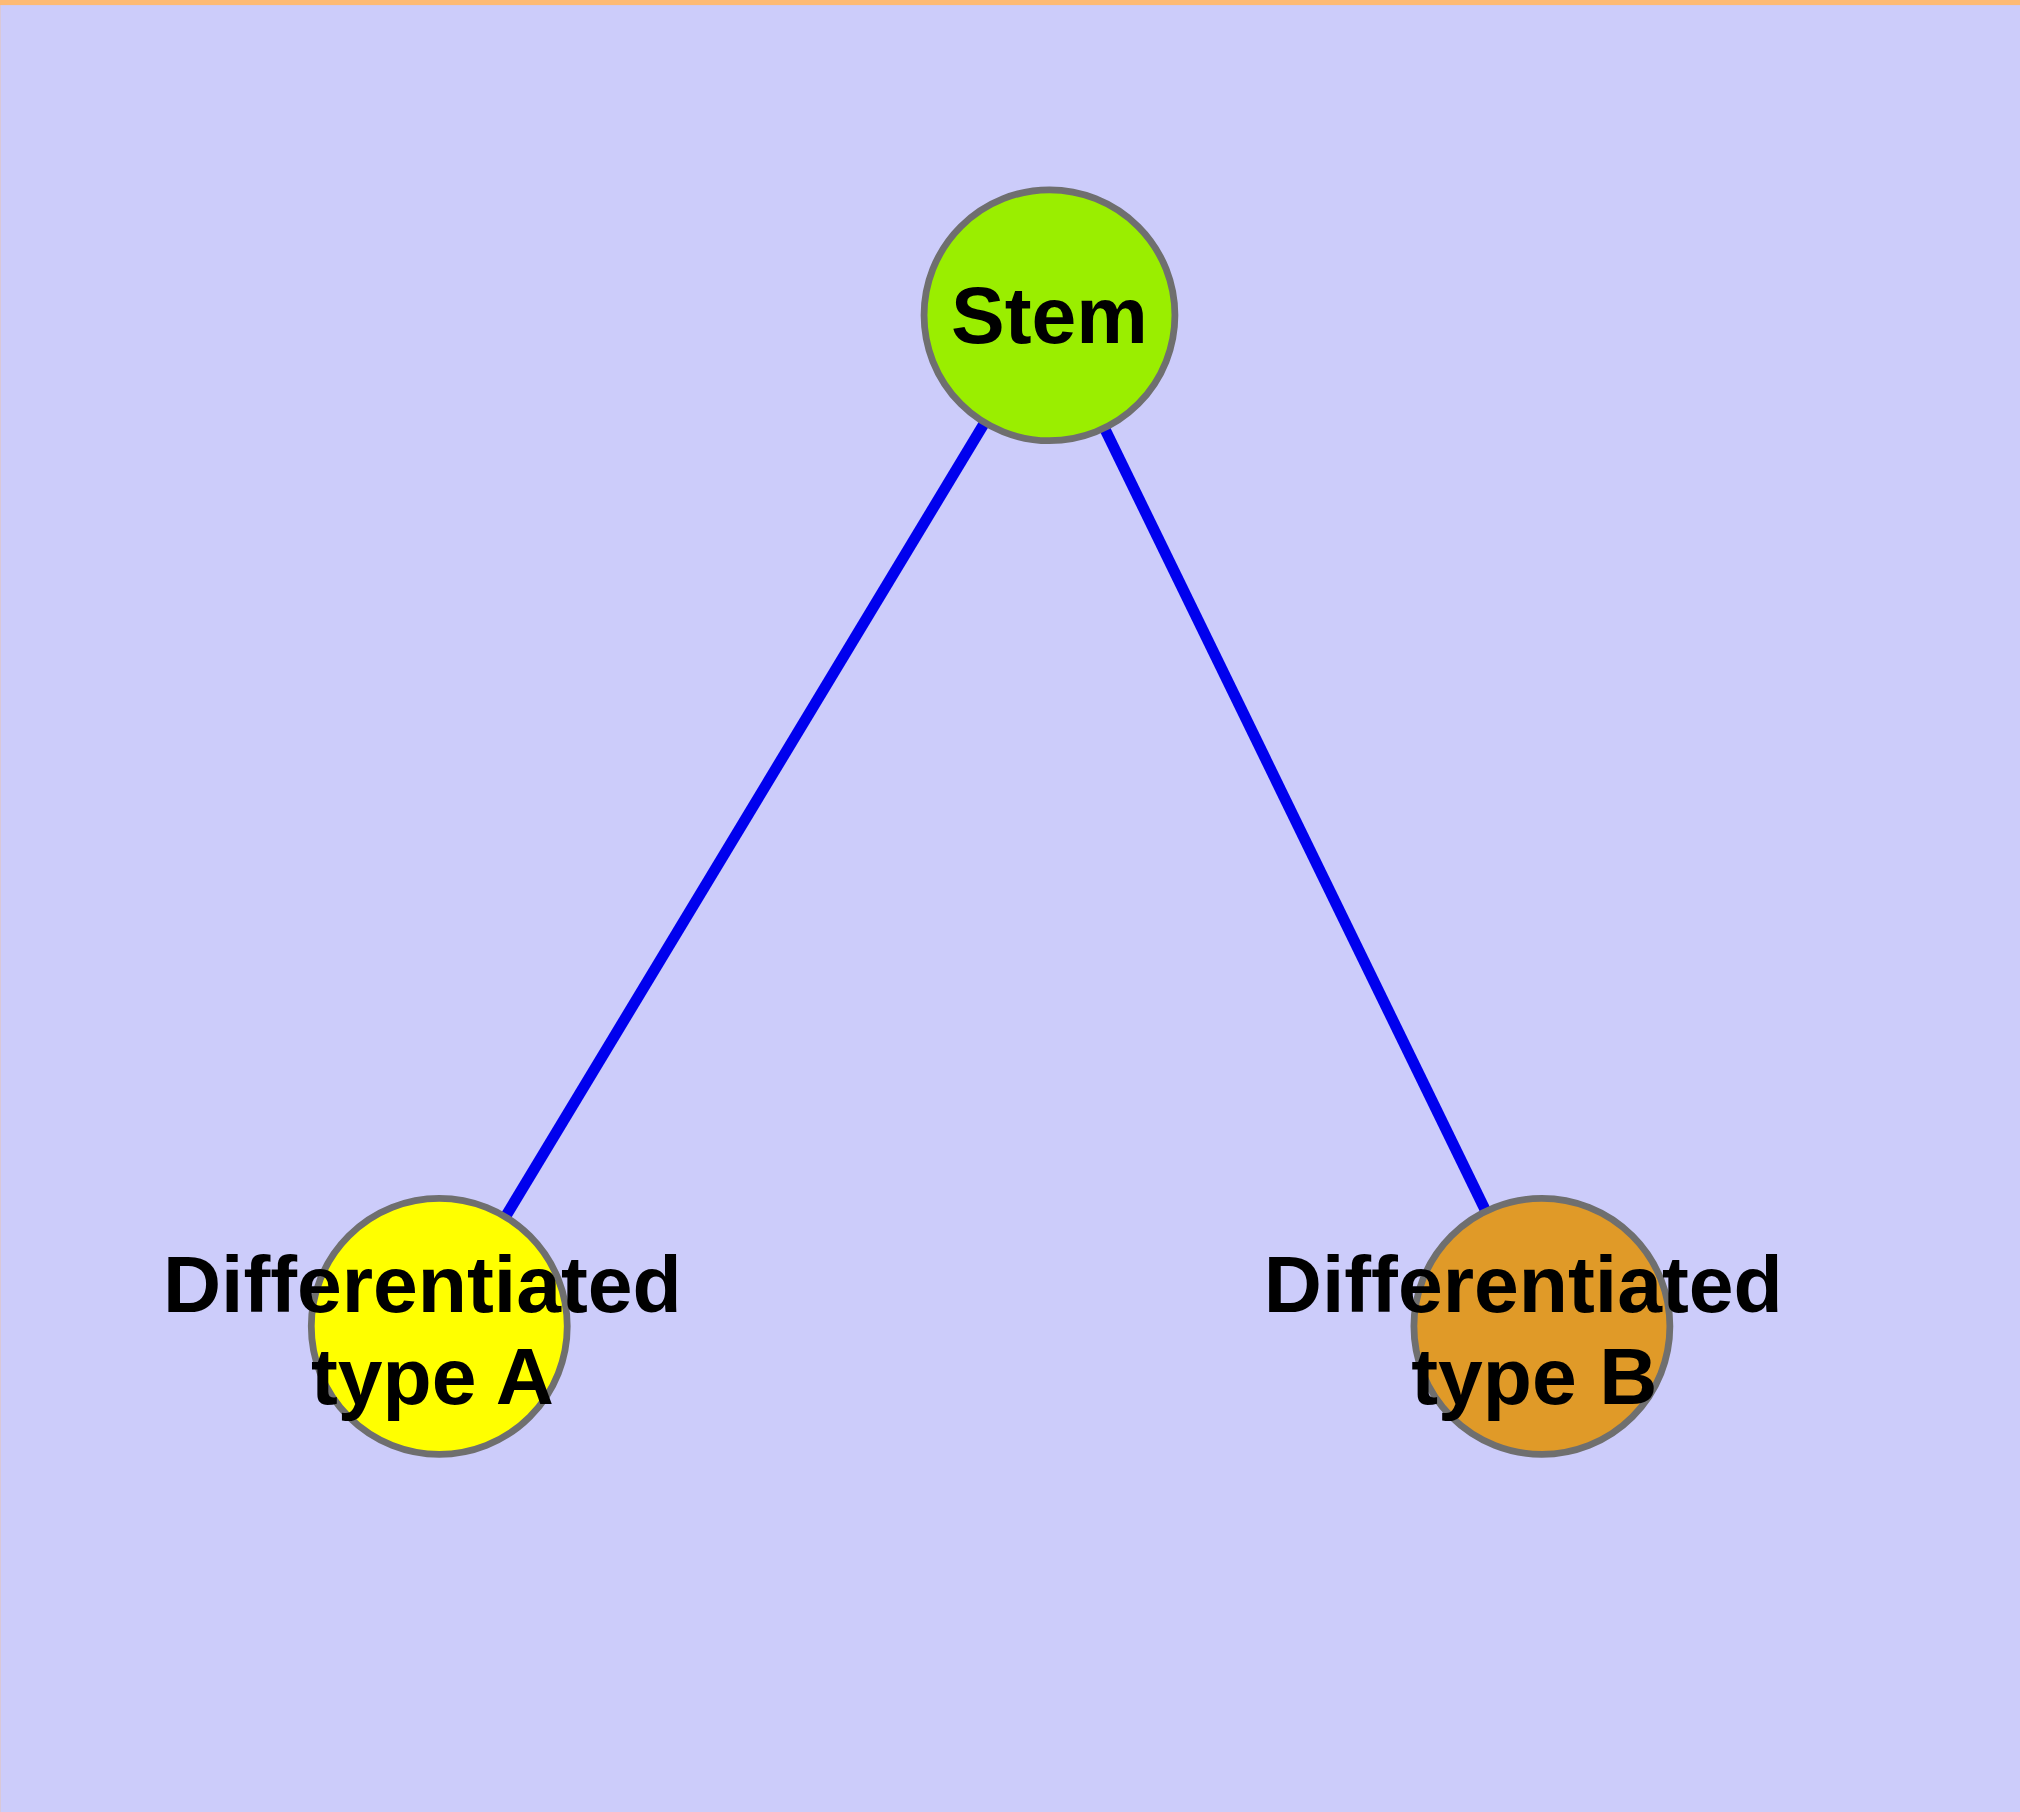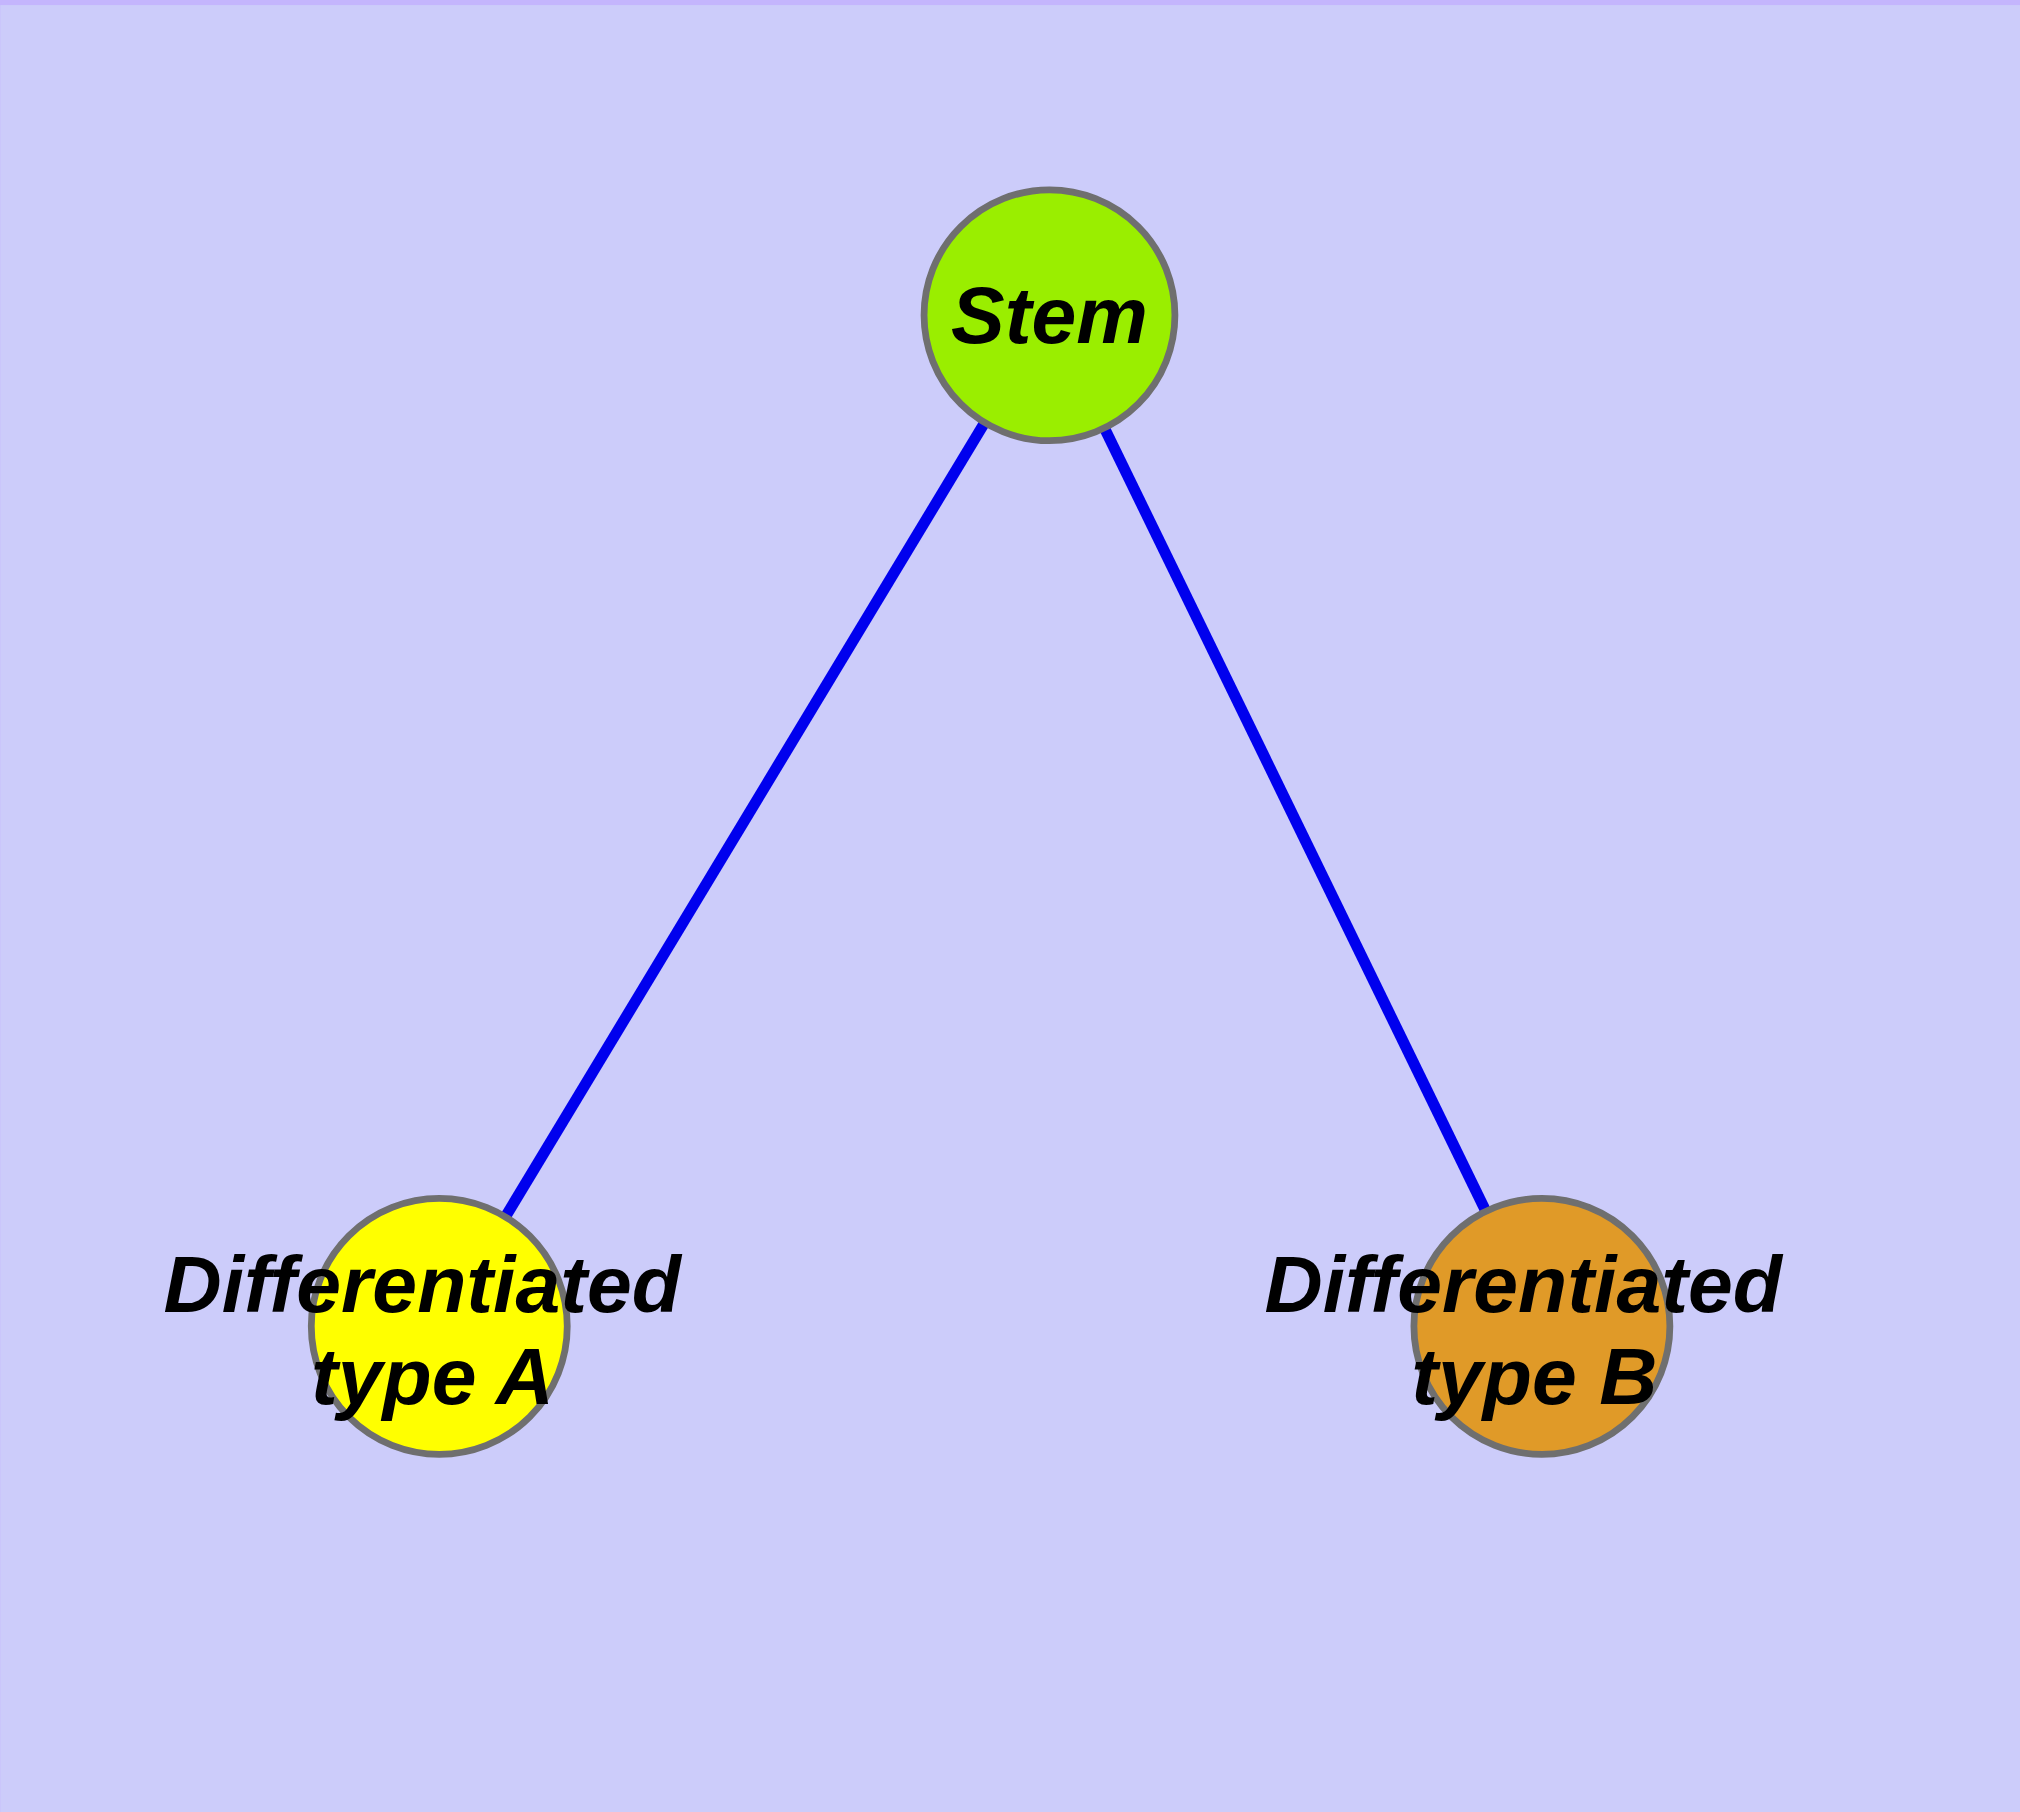--- a/index.html
+++ b/index.html
@@ -5,24 +5,23 @@
 <style>
   html, body {
     margin: 0;
     padding: 0;
     background: #ffffff;
   }
   #canvas-root {
     position: relative;
     width: 2021px;
     height: 1812px;
-    background: #c4b5fd;
+    background: #fdba74;
     overflow: hidden;
     font-family: "Liberation Sans", sans-serif;
-    font-style: italic;
   }
   #graph-svg {
     position: absolute;
     left: 0;
     top: 0;
     width: 2021px;
     height: 1812px;
     display: block;
   }
   .graph-background-rect { }

